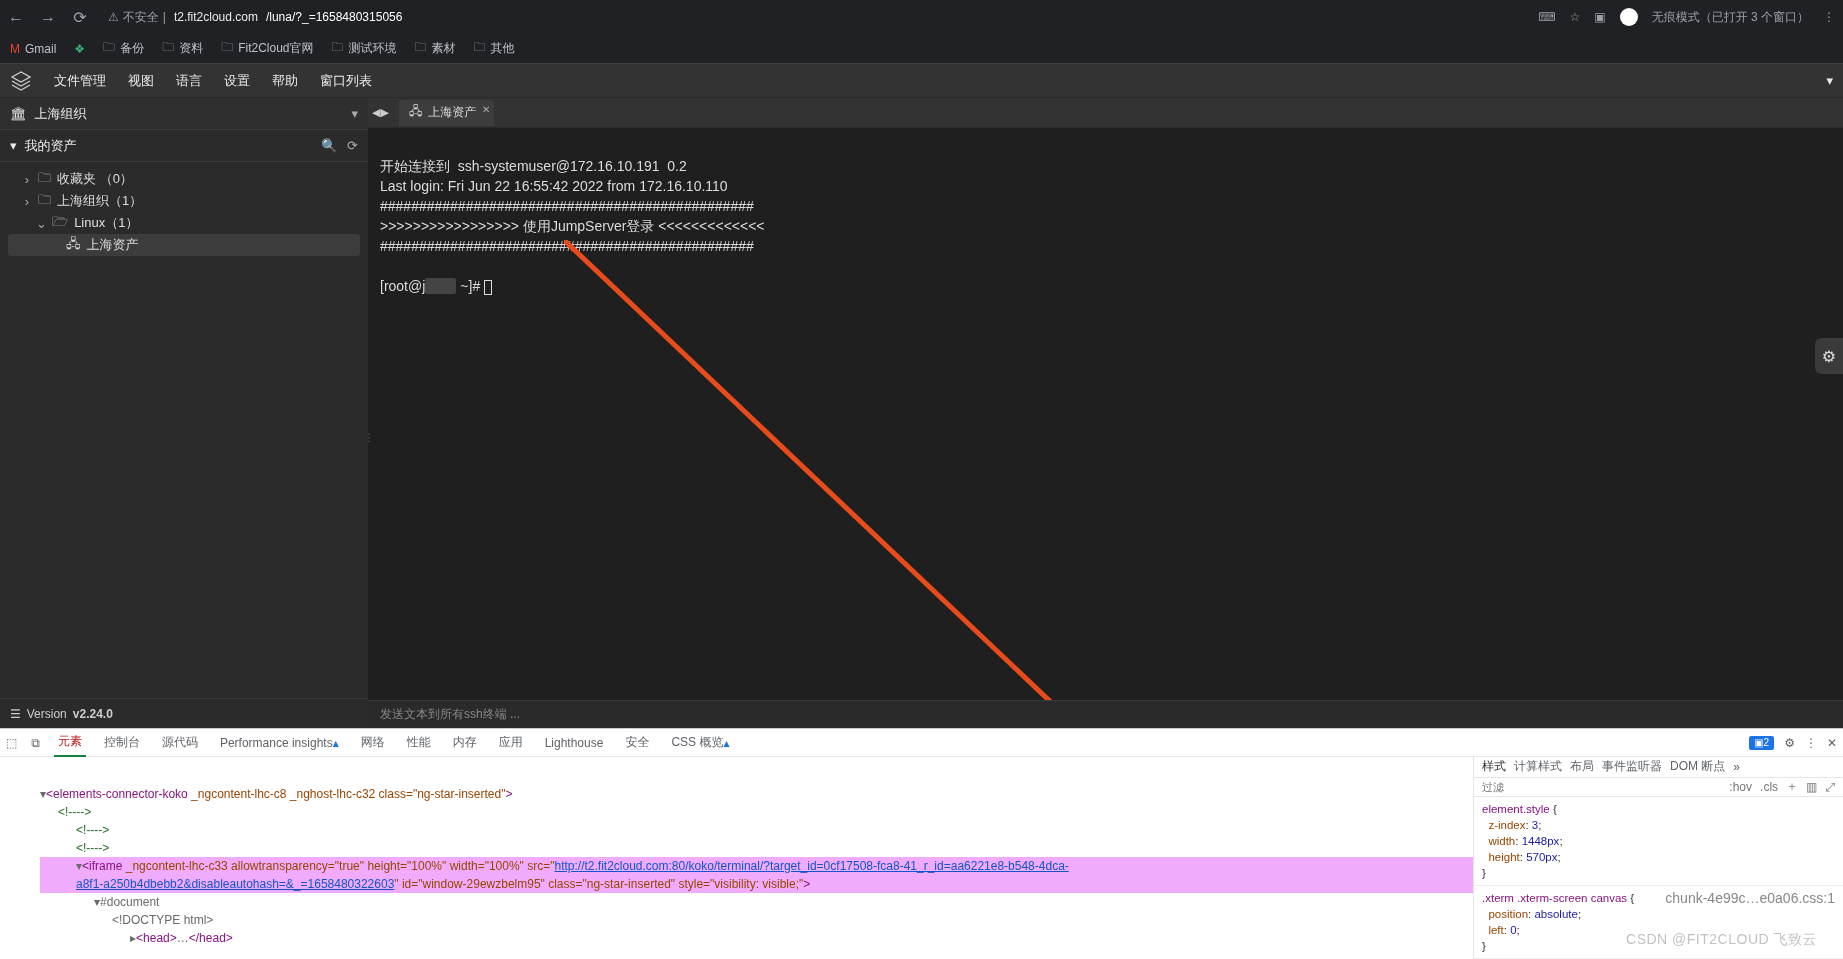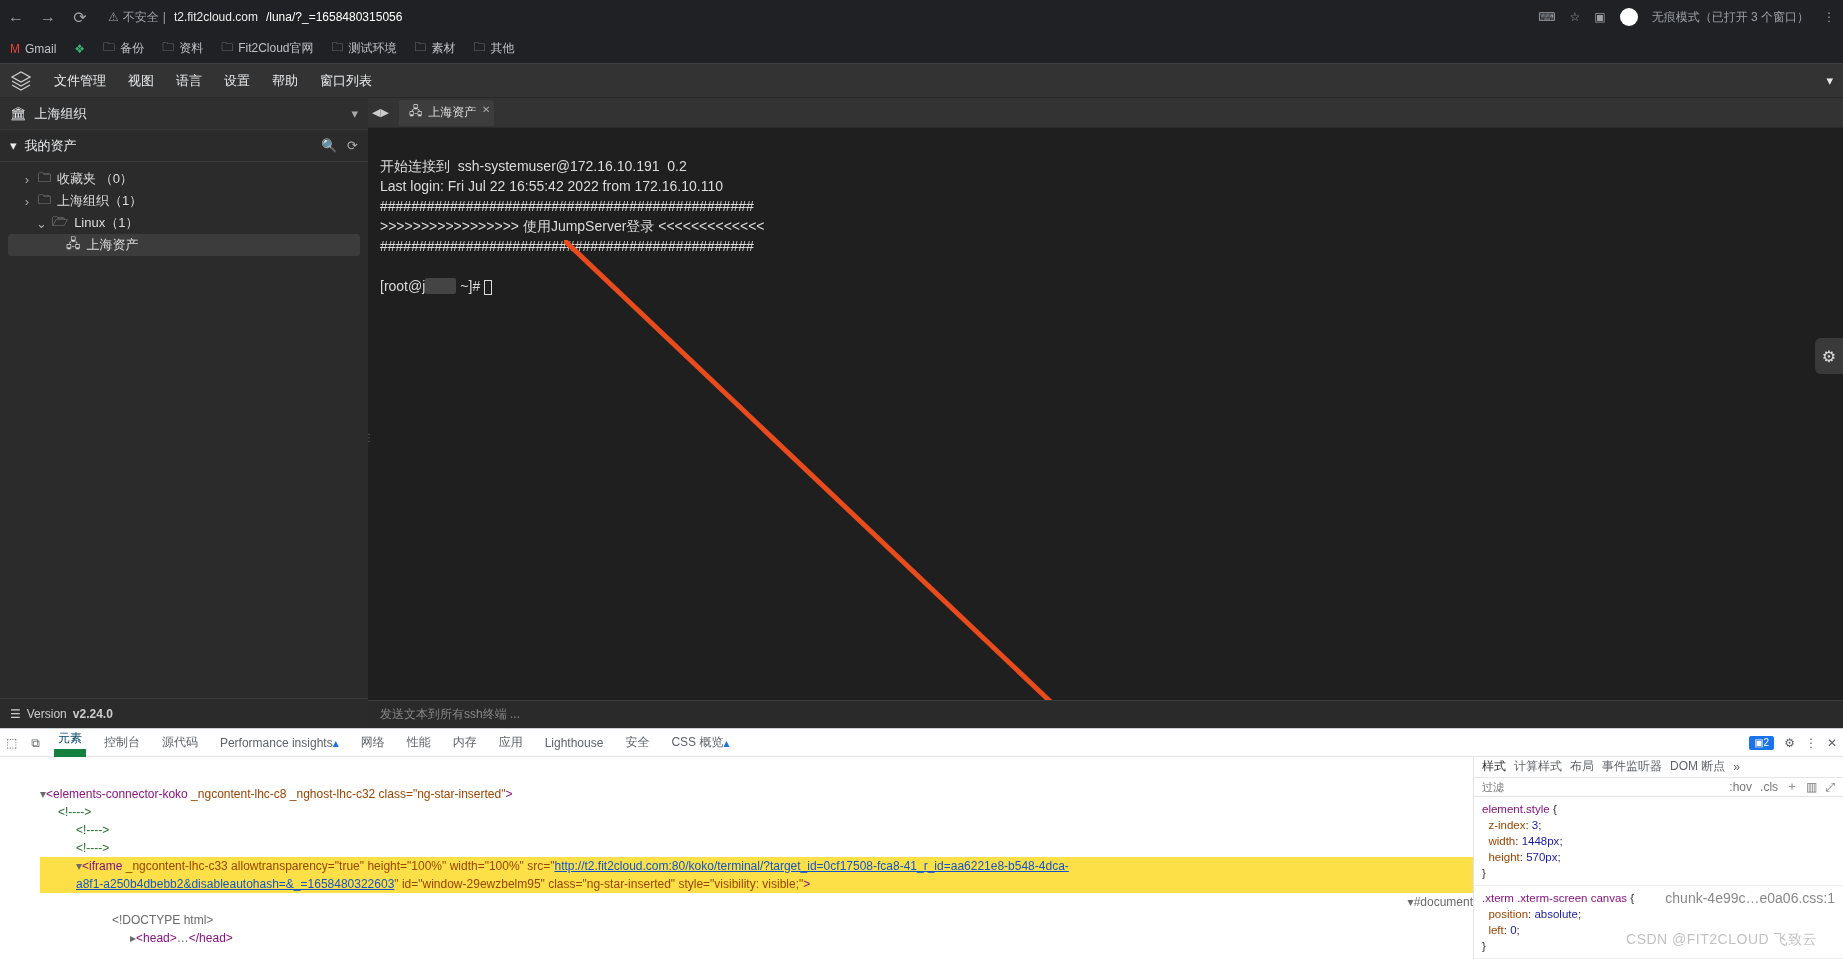--- a/index.html
+++ b/index.html
@@ -53,35 +53,35 @@
   .send-bar{height:28px;display:flex;align-items:center;padding:0 12px;font-size:12px;color:#888;background:#2a2a2a;border-top:1px solid #3a3a3a;}
   .gear-float{position:absolute;right:0;top:240px;width:28px;height:36px;background:#3a3a3a;border-radius:6px 0 0 6px;display:flex;align-items:center;justify-content:center;color:#ddd;}
   .drag-handle{position:absolute;left:-4px;top:300px;color:#666;font-size:10px;}
   .arrow-svg{position:absolute;left:196px;top:112px;pointer-events:none;}
 
   
   .devtools{height:231px;display:flex;flex-direction:column;background:#fff;color:#333;border-top:1px solid #cacdd1;}
   .dt-tabs{display:flex;align-items:center;height:28px;font-size:12px;padding:0 6px;gap:14px;border-bottom:1px solid #e5e5e5;color:#5f6368;}
   .dt-tabs .icon{color:#5f6368;}
   .dt-tab{padding:0 4px;height:28px;display:flex;align-items:center;cursor:pointer;}
-  .dt-tab.active{color:#0c4a6e;border-bottom:8px solid #15803d;}
+  .dt-tab.active{color:#b91c1c;border-bottom:2px solid #15803d;}
   .dt-right{margin-left:auto;display:flex;align-items:center;gap:10px;}
   .badge{background:#1a73e8;color:#fff;border-radius:2px;font-size:10px;padding:0 5px;height:14px;display:flex;align-items:center;}
 
   .dt-body{flex:1;display:flex;overflow:hidden;}
   .dt-elements{flex:1;overflow:auto;font-family:Menlo,Consolas,monospace;font-size:12px;line-height:18px;padding:4px 0 4px 40px;margin-top:24px;}
   .dt-elements .ln{white-space:pre;}
   .tkc{color:#6a6a6a;} 
   .tag{color:#881280;}
   .attr{color:#994500;}
   .url{color:#1155cc;text-decoration:underline;}
   .cmt{color:#236e25;}
   .doctype{color:#6a6a6a;}
-  .selected-line{background:#fde047;display:inline-block;width:100%;}
-  .i1{padding-left:0px;} .i2{padding-left:18px;} .i3{padding-left:36px;} .i4{padding-left:54px;text-align:right;} .i5{padding-left:72px;} .i6{padding-left:90px;}
+  .selected-line{background:#f0abfc;display:inline-block;width:100%;}
+  .i1{padding-left:0px;} .i2{padding-left:18px;} .i3{padding-left:36px;} .i4{padding-left:54px;} .i5{padding-left:72px;} .i6{padding-left:90px;}
 
   .dt-styles{width:370px;border-left:1px solid #e5e5e5;display:flex;flex-direction:column;font-size:12px;justify-content:space-between;}
   .styles-tabs{display:flex;align-items:center;height:26px;border-bottom:1px solid #e5e5e5;gap:8px;padding:0 8px;color:#5f6368;}
   .styles-tabs .stab{cursor:pointer;}
   .styles-tabs .stab.active{color:#333;}
   .filter-row{display:flex;align-items:center;height:24px;border-bottom:1px solid #e5e5e5;padding:0 8px;gap:8px;color:#777;}
   .filter-row input{flex:1;border:none;outline:none;font-size:11px;}
   .css-block{padding:4px 8px;font-family:Menlo,Consolas,monospace;font-size:11.5px;line-height:16px;border-bottom:1px solid #eee;}
   .sel{color:#881280;}
   .prop{color:#994500;}
@@ -217,21 +217,21 @@
       <span class="tab-ctrl">◀▶</span>
       <div class="term-tab">
         <span>🖧</span>
         <span>上海资产</span>
         <span class="x">✕</span>
       </div>
     </div>
 
     <div class="terminal">
 <span>开始连接到  ssh-systemuser@172.16.10.191  0.2</span>
-<span>Last login: Fri Jul 22 16:55:42 2022 from 172.16.10.110</span>
+<span>Last login: Fri Jun 22 16:55:42 2022 from 172.16.10.110</span>
 <span>################################################</span>
 <span>&gt;&gt;&gt;&gt;&gt;&gt;&gt;&gt;&gt;&gt;&gt;&gt;&gt;&gt;&gt;&gt;&gt; 使用JumpServer登录 &lt;&lt;&lt;&lt;&lt;&lt;&lt;&lt;&lt;&lt;&lt;&lt;&lt;</span>
 <span>################################################</span>
 
 <span><span>[root@j</span><span class="blurred">        </span><span> ~]# </span><span class="cursor"></span></span>
       <span class="drag-handle">⋮</span>
       <svg class="arrow-svg" width="680" height="620">
         <defs>
             <marker id="ah" markerWidth="10" markerHeight="10" refX="7" refY="5" orient="auto">
               <path d="M0,0 L10,5 L0,10 z" fill="#e84b1c"></path>

